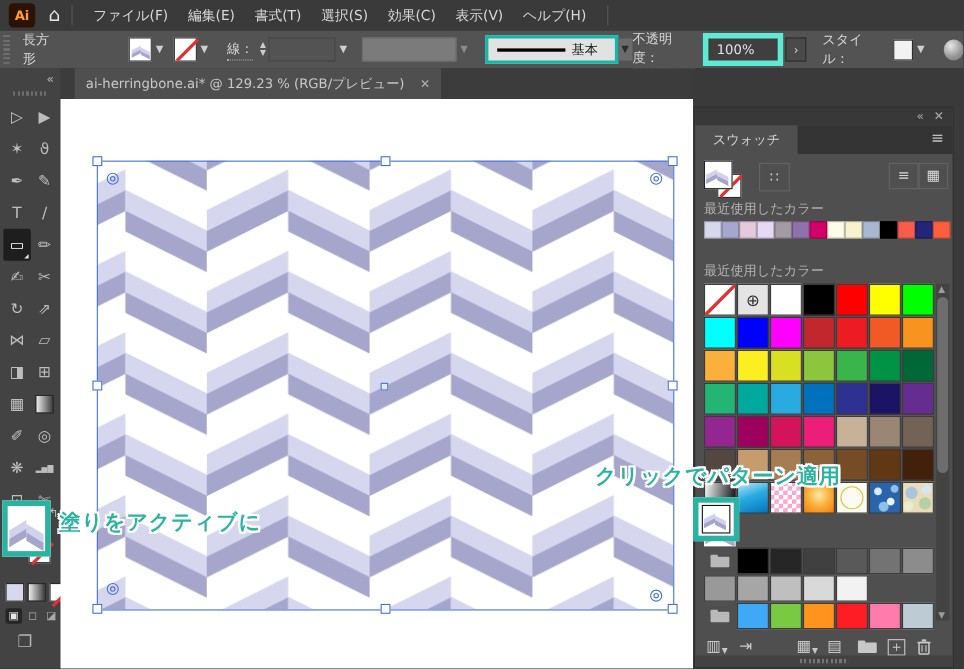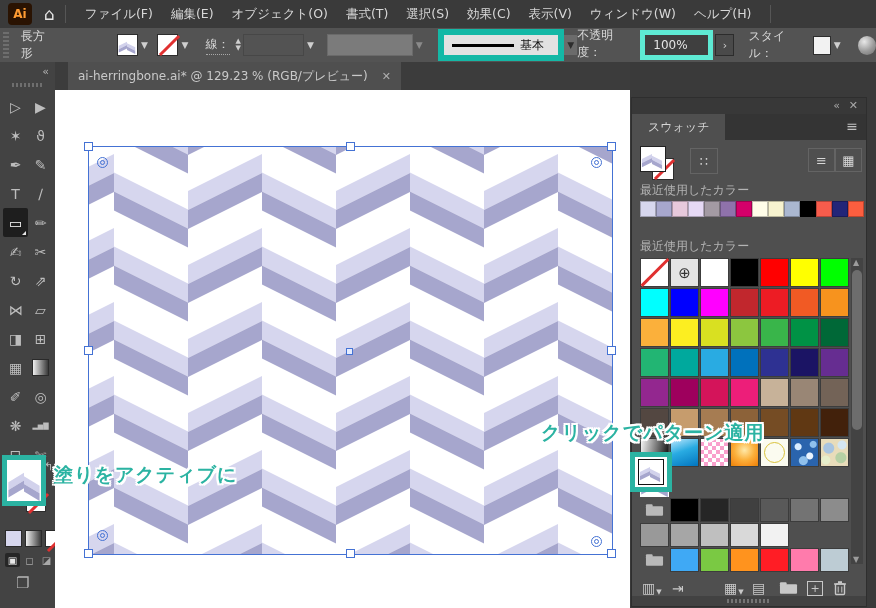--- a/index.html
+++ b/index.html
@@ -26,21 +26,21 @@
   .caret{width:14px;height:20px;color:#cfcfcf;font-size:9px;display:flex;align-items:center;
     justify-content:center;}
   .none-slash{position:relative;width:20px;height:20px;background:#fff;border:1px solid #2d2d2d;}
   .none-slash:before{content:"";position:absolute;left:-2px;top:9px;width:27px;height:3px;
     background:#e03030;transform:rotate(-45deg);}
   .underlink{border-bottom:1px dotted #a8a8a8;padding-bottom:1px;}
   .stepper{display:flex;flex-direction:column;margin-left:6px;color:#cfcfcf;font-size:7px;
     line-height:7px;}
   .wselect{width:62px;height:20px;background:#535353;border:1px solid #474747;margin-left:2px;}
   .profile{width:88px;height:20px;background:#7b7b7b;margin-left:10px;border:1px solid #6a6a6a;}
-  .brush{width:120px;height:20px;background:#e2e2e2;border:6px solid #14b8a6;display:flex;
+  .brush{width:120px;height:20px;background:#e2e2e2;border:3px solid #14b8a6;display:flex;
     align-items:center;color:#111;}
   .brush .line{flex:0 0 62px;height:3px;background:#000;margin:0 6px 0 8px;}
   .opfield{width:58px;height:20px;background:#3f3f3f;border:5px solid #5eead4;color:#e4e4e4;
     display:flex;align-items:center;padding-left:8px;}
   .opbtn{width:18px;height:20px;border:1px solid #2c2c2c;background:#4a4a4a;color:#cfcfcf;
     display:flex;align-items:center;justify-content:center;font-size:11px;margin-left:2px;}
   .styleswatch{width:17px;height:17px;background:#f2f2f2;border:1px solid #2d2d2d;}
   .globe{width:19px;height:19px;border-radius:50%;
     background:radial-gradient(circle at 35% 30%,#e8e8e8,#9a9a9a 55%,#6f6f6f);}
   
@@ -190,26 +190,24 @@
     </defs>
   </svg>
 
   <div id="menubar">
     <div class="ai-logo">Ai</div>
     <span class="home">⌂</span>
     <span class="vsep"></span>
     <nav id="menu-items">
         <span class="menu-item">ファイル(F)</span>
         <span class="menu-item">編集(E)</span>
-        <span class="menu-item">オブジェクト(O)</span>
         <span class="menu-item">書式(T)</span>
         <span class="menu-item">選択(S)</span>
         <span class="menu-item">効果(C)</span>
         <span class="menu-item">表示(V)</span>
-        <span class="menu-item">ウィンドウ(W)</span>
         <span class="menu-item">ヘルプ(H)</span>
       </nav>
     <span class="vsep"></span>
   </div>
 
   <div id="controlbar">
     <div class="cgrip"></div>
     <span style="margin-left:12px">長方形</span>
     <div class="thumb" style="margin-left:62px">
       <svg width="18" height="18">

